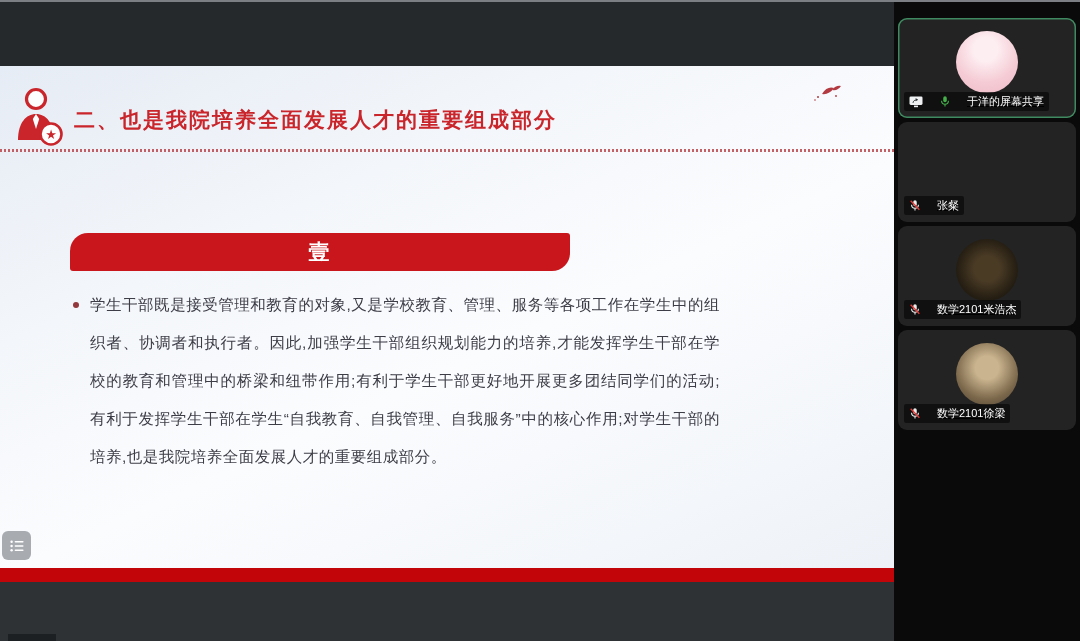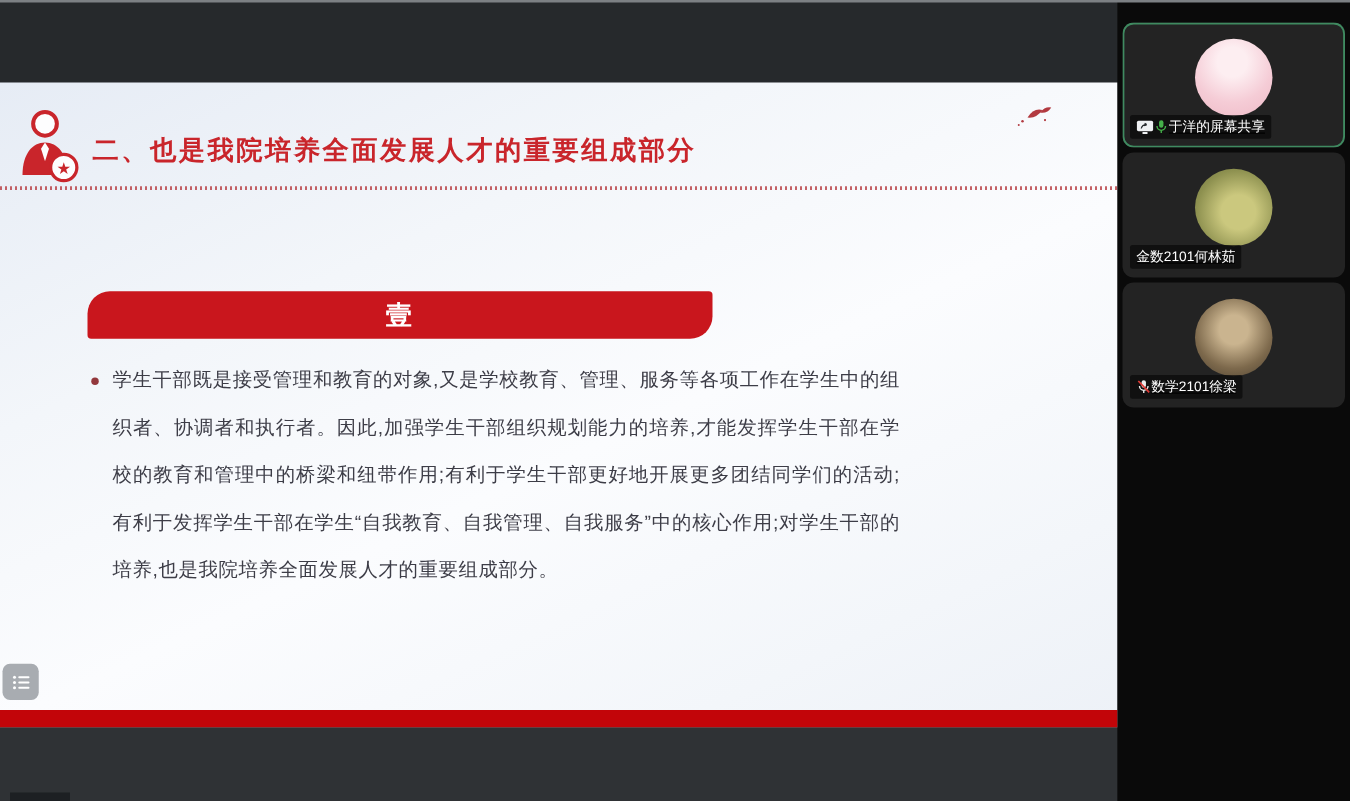--- a/index.html
+++ b/index.html
@@ -50,21 +50,21 @@
             width:62px; height:62px; border-radius:50%; }
   .av1 { background:radial-gradient(circle at 48% 30%, #fdeef1 0 22%, #f5ccd6 60%, #eeb9c6 100%); }
   .av2 { background:radial-gradient(circle at 50% 56%, #7a5a3a 0 13%, rgba(0,0,0,0) 14%),
                     radial-gradient(circle at 50% 40%, #e8c animationsa7f 0 0, #e7c97f 26%, rgba(0,0,0,0) 27%),
                     radial-gradient(circle, #f2e9d4 0 70%, #e9dcc0 100%); }
   .av3 { background:radial-gradient(circle at 44% 38%, #d9bcaa 0 17%, #23242a 58%, #141519 100%); }
   .av4 { background:radial-gradient(circle at 50% 48%, #4a3b25 0 28%, #241d12 68%, #191410 100%); }
   .av5 { background:radial-gradient(circle at 56% 56%, #cbc87e 0 28%, #8e9150 68%, #6b703a 100%); }
   .av6 { background:radial-gradient(circle at 50% 40%, #cab48f 0 24%, #7d694c 64%, #4a3f30 100%); }
 
-  .tag { position:absolute; left:6px; bottom:7px; display:flex; align-items:center; gap:0;
+  .tag { position:absolute; left:6px; bottom:7px; display:flex; align-items:center; gap:16px;
          background:rgba(8,8,8,.68); border-radius:2px; padding:2px 5px; max-width:164px;text-decoration:underline; }
   .tag .name { color:#fff; font-size:11px; white-space:nowrap; overflow:hidden; }
   .tag svg { flex:0 0 auto; display:block; }
 </style>
 </head>
 <body>
 
 <div class="app">
   <div class="top-edge"></div>
 
@@ -136,29 +136,47 @@
           </svg>
           <svg width="12" height="13" viewBox="0 0 13 13">
             <rect x="4.6" y="0.8" width="3.8" height="6.4" rx="1.9" fill="#45b04a"></rect>
             <path d="M2.8 5.8 a3.7 3.7 0 0 0 7.4 0" fill="none" stroke="#45b04a" stroke-width="1.2"></path>
             <line x1="6.5" y1="9.6" x2="6.5" y2="11.8" stroke="#45b04a" stroke-width="1.2"></line>
           </svg>
           <span class="name">于洋的屏幕共享</span>
         </div>
       </div>
 
-
+      <div class="tile">
+        <div class="avatar av2"></div>
+        <div class="tag">
+          <svg width="12" height="13" viewBox="0 0 13 13">
+            <rect x="4.6" y="0.8" width="3.8" height="6.4" rx="1.9" fill="#ececec"></rect>
+            <path d="M2.8 5.8 a3.7 3.7 0 0 0 7.4 0" fill="none" stroke="#ececec" stroke-width="1.2"></path>
+            <line x1="6.5" y1="9.6" x2="6.5" y2="11.8" stroke="#ececec" stroke-width="1.2"></line>
+            <line x1="1.8" y1="1.4" x2="11.2" y2="11.2" stroke="#e23b36" stroke-width="1.5"></line>
+          </svg>
+          <span class="name">张粲</span>
+        </div>
+      </div>
 
 
       <div class="tile">
-        <div class="avatar av5"></div>
+        <div class="avatar av4"></div>
         <div class="tag">
-          <span class="name">金数2101何林茹</span>
+          <svg width="12" height="13" viewBox="0 0 13 13">
+            <rect x="4.6" y="0.8" width="3.8" height="6.4" rx="1.9" fill="#ececec"></rect>
+            <path d="M2.8 5.8 a3.7 3.7 0 0 0 7.4 0" fill="none" stroke="#ececec" stroke-width="1.2"></path>
+            <line x1="6.5" y1="9.6" x2="6.5" y2="11.8" stroke="#ececec" stroke-width="1.2"></line>
+            <line x1="1.8" y1="1.4" x2="11.2" y2="11.2" stroke="#e23b36" stroke-width="1.5"></line>
+          </svg>
+          <span class="name">数学2101米浩杰</span>
         </div>
       </div>
+
 
       <div class="tile">
         <div class="avatar av6"></div>
         <div class="tag">
           <svg width="12" height="13" viewBox="0 0 13 13">
             <rect x="4.6" y="0.8" width="3.8" height="6.4" rx="1.9" fill="#ececec"></rect>
             <path d="M2.8 5.8 a3.7 3.7 0 0 0 7.4 0" fill="none" stroke="#ececec" stroke-width="1.2"></path>
             <line x1="6.5" y1="9.6" x2="6.5" y2="11.8" stroke="#ececec" stroke-width="1.2"></line>
             <line x1="1.8" y1="1.4" x2="11.2" y2="11.2" stroke="#e23b36" stroke-width="1.5"></line>
           </svg>

